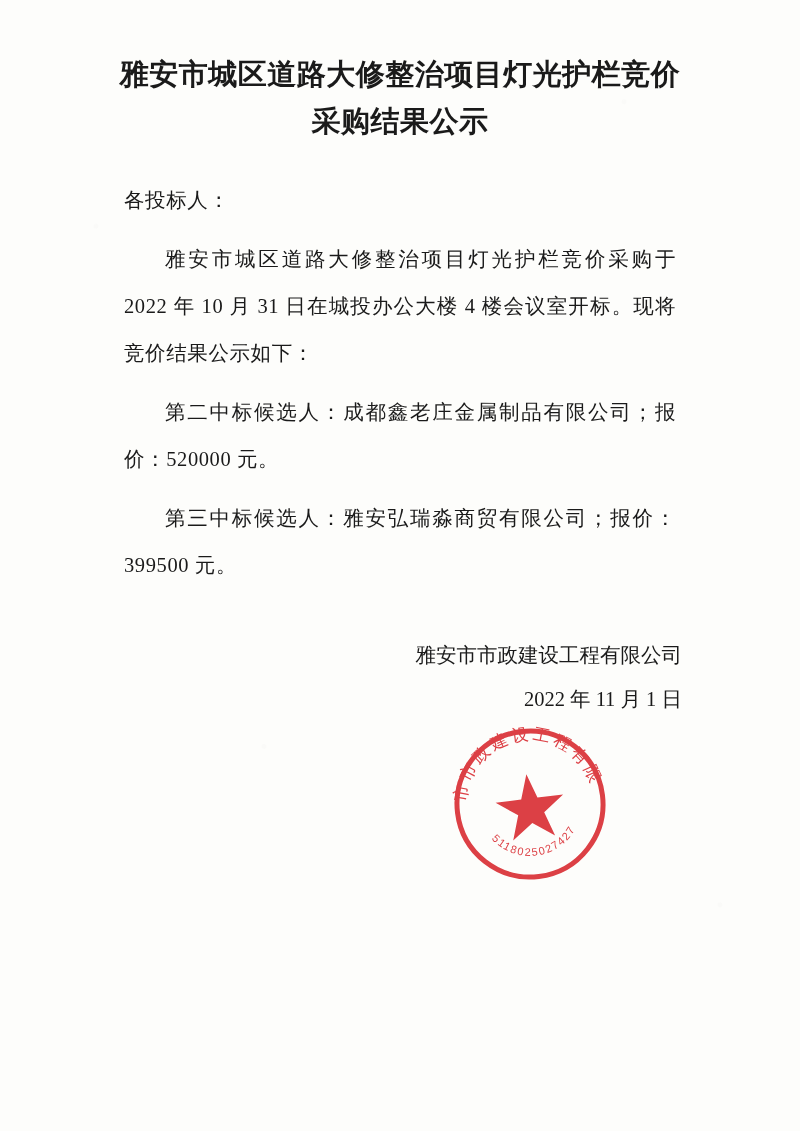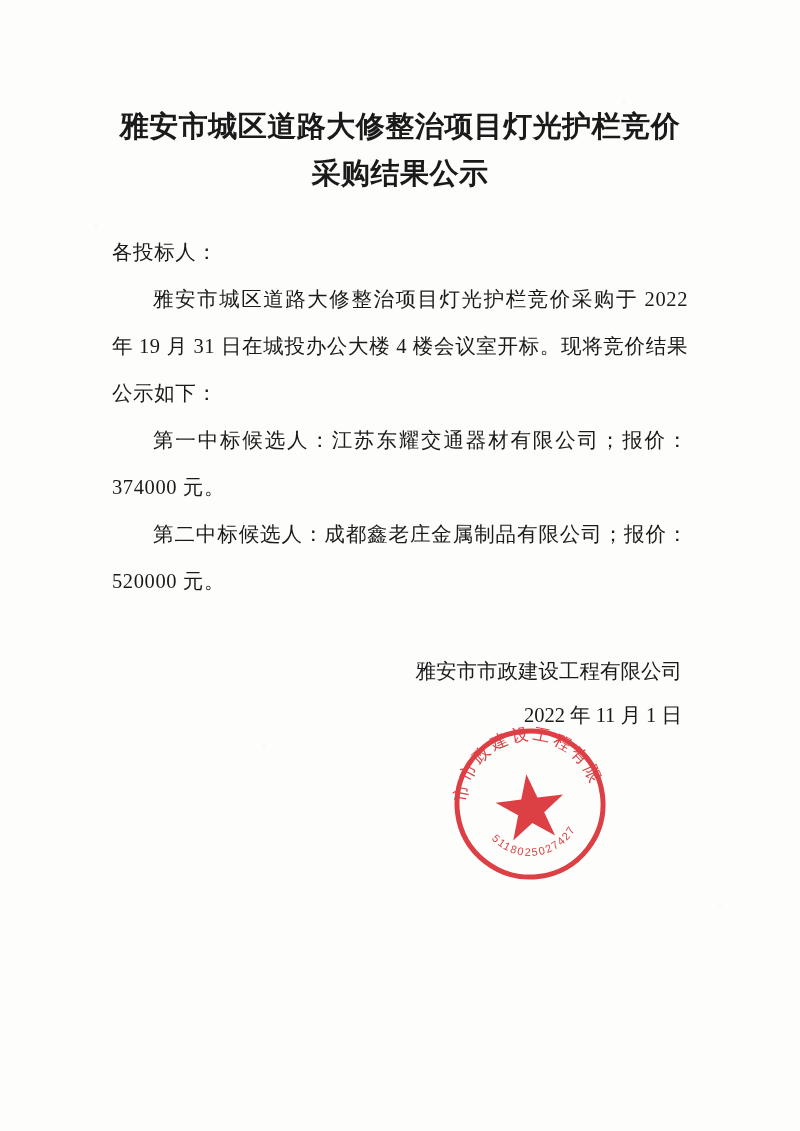--- a/index.html
+++ b/index.html
@@ -37,38 +37,38 @@
 
   .content {
     position: absolute;
     left: 112px;
     top: 0;
     width: 576px;
   }
 
   .doc-title {
     margin: 0;
-    padding-top: 103px;
+    padding-top: 51px;
     font-size: 29px;
     line-height: 47px;
     font-weight: bold;
     text-align: center;
     letter-spacing: 0.5px;
     font-family: "Liberation Serif", "DejaVu Serif", serif;
   }
 
   .body-block {
     margin-top: 32px;
     font-size: 20.5px;
     line-height: 47px;
     letter-spacing: 0.6px;
   }
 
   .para {
-    margin: 0;
+    margin: 12px;
     text-align: justify;
     text-justify: inter-ideograph;
   }
 
   .para.indent {
     text-indent: 41px;
   }
 
   .sign-block {
     margin-top: 44px;
@@ -106,26 +106,26 @@
   <div class="paper-noise"></div>
 
   <div class="content">
 
     <h1 class="doc-title">雅安市城区道路大修整治项目灯光护栏竞价采购结果公示</h1>
 
     <div class="body-block">
 
       <p class="para">各投标人：</p>
 
-      <p class="para indent">雅安市城区道路大修整治项目灯光护栏竞价采购于 2022 年 19 月 31 日在城投办公大楼 4 楼会议室开标。现将竞价结果公示如下：</p>
+      <p class="para indent">雅安市城区道路大修整治项目灯光护栏竞价采购于 2022 年 10 月 31 日在城投办公大楼 4 楼会议室开标。现将竞价结果公示如下：</p>
 
-      <p class="para indent">第一中标候选人：江苏东耀交通器材有限公司；报价：374000 元。</p>
 
       <p class="para indent">第二中标候选人：成都鑫老庄金属制品有限公司；报价：520000 元。</p>
 
+      <p class="para indent">第三中标候选人：雅安弘瑞淼商贸有限公司；报价：399500 元。</p>
 
 
     </div>
 
     <div class="sign-block">
       <span class="sign-line">雅安市市政建设工程有限公司</span>
       <span class="sign-line">2022 年 11 月 1 日</span>
     </div>
   </div>
 

